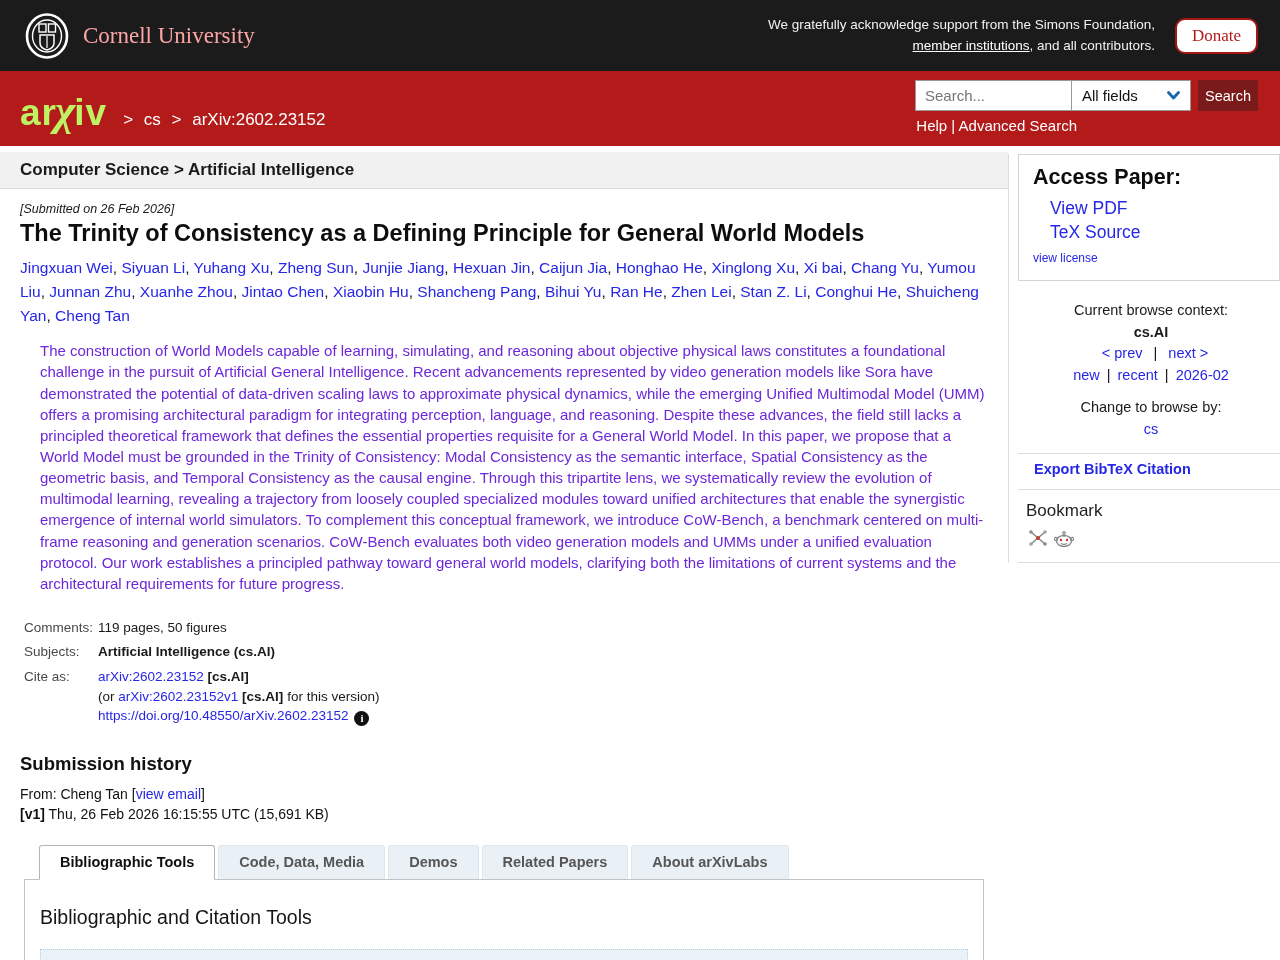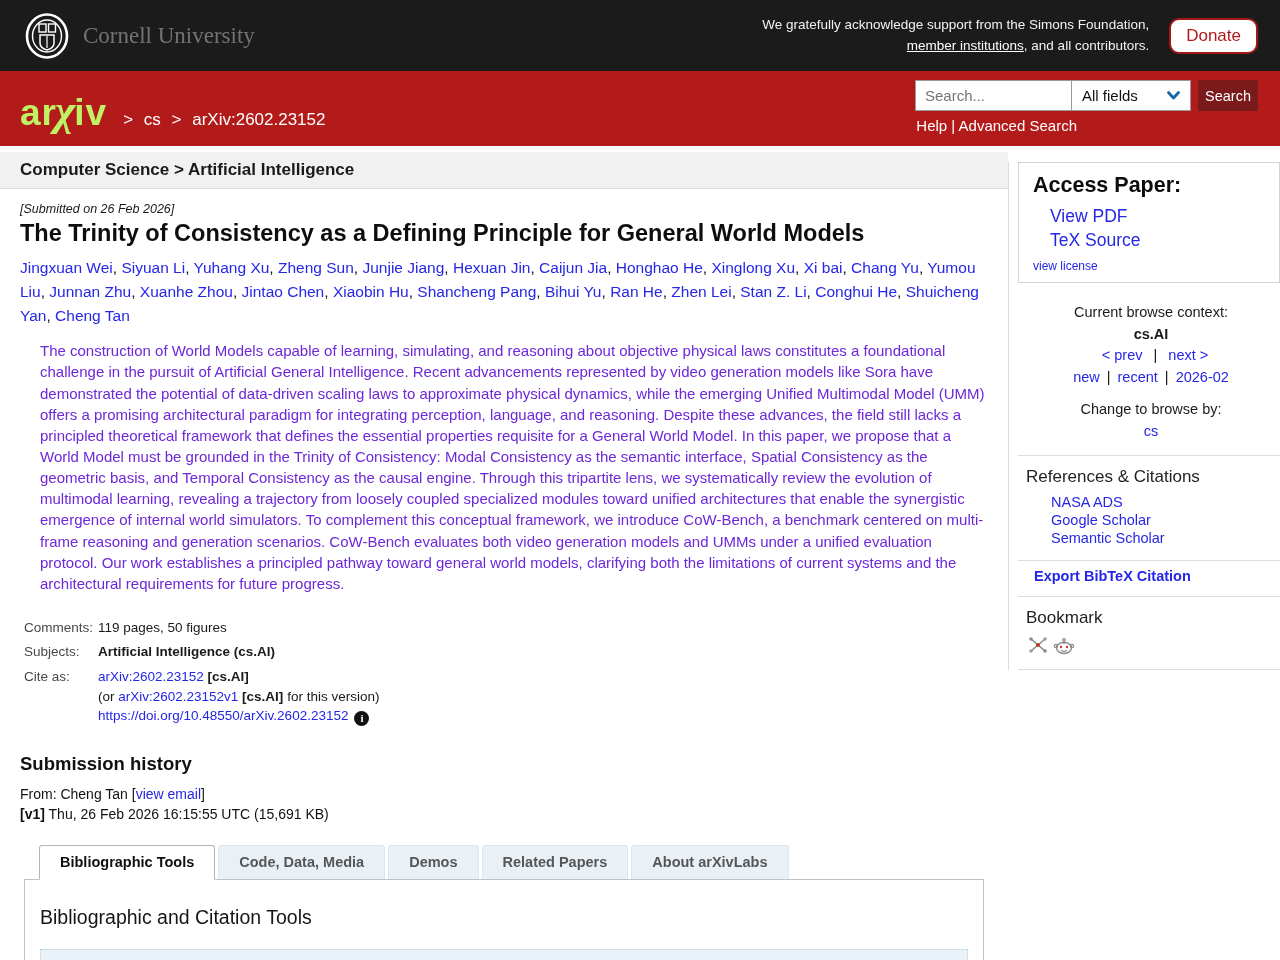--- a/index.html
+++ b/index.html
@@ -4,26 +4,26 @@
 <style>
   * { margin:0; padding:0; box-sizing:border-box; }
   html,body { width:1280px; height:960px; overflow:hidden; background:#fff;
     font-family:"Liberation Sans", sans-serif; }
   a { text-decoration:none; color:#2626e6; cursor:pointer; }
 
   
   .dark-header { height:71px; background:#1b1b1b; display:flex; align-items:center;
     justify-content:space-between; padding:0 22px 0 24px; }
   .cornell { display:flex; align-items:center; gap:13px; }
-  .cornell-word { color:#737373; font-family:"Liberation Serif", serif; font-size:23px; }
+  .cornell-word { color:#fca5a5; font-family:"Liberation Serif", serif; font-size:23px; }
   .hdr-right { display:flex; align-items:center; gap:20px; }
   .support { text-align:right; color:#f2f2f2; font-size:13.5px; line-height:1.5; }
   .support a { color:#fff; text-decoration:underline; }
   .donate-btn { background:#fff; color:#b31b1b; border:2px solid #a51717; border-radius:10px;
-    padding:6px 15px; font-size:17px; font-family:Liberation Sans, sans-serif; cursor:pointer; }
+    padding:6px 15px; font-size:17px; font-family:Liberation Serif, serif; cursor:pointer; }
 
   
   .banner { height:75px; background:#b31b1b; position:relative; color:#fff; }
   .logo-row { position:absolute; left:20px; top:14px; display:flex; align-items:baseline; }
   .arxiv-logo { font-size:37px; font-weight:bold; color:#bef264; letter-spacing:1px; }
   .arxiv-logo .chi { font-family:"Liberation Serif", serif; font-style:italic;
     font-size:1.18em; margin:0 -2px; }
   .crumbs { font-size:17px; margin-left:10px; color:#fff; }
   .crumbs a { color:#fff; }
   .crumb-sep { margin:0 6px; }
@@ -58,21 +58,21 @@
     font-family:"Liberation Serif", serif; font-weight:bold; margin-left:6px;
     vertical-align:-2px; }
   .info-icon::before { content:"i"; }
   .sub-history { margin:24px 20px 0; }
   .sub-history h2 { font-size:18.5px; font-weight:bold; color:#111; margin-bottom:9px; }
   .sub-line { font-size:14px; line-height:1.45; color:#111; }
 
   
   .sidebar { width:272px; flex:none; padding-top:2px; }
   .sidebar-inner { border-left:1px solid #ddd; padding:0 0 0 9px; }
-  .access-box { border:1px solid #d4d4d4; padding:10px 14px 8px; margin-bottom:11px;margin-top:8px; }
+  .access-box { border:1px solid #d4d4d4; padding:10px 14px 14px; margin-bottom:11px; }
   .access-box h2 { font-size:21.5px; font-weight:bold; color:#0c0c0c; margin-bottom:8px; }
   .access-box a.doc { display:block; font-size:17.5px; margin:3px 0 3px 17px; }
   .license { font-size:12px; display:inline-block; margin-top:5px; }
   .sb-sec { padding:7px 4px 12px 8px; border-bottom:1px solid #ddd; font-size:14.5px;
     color:#1a1a1a; }
   .sb-sec.first { border-bottom:none; padding-bottom:2px; }
   .sb-line { margin:2px 0; line-height:1.35;text-align:center; }
   .prevnext { padding-left:8px; }
   .prevnext .pipe, .navlinks .pipe { color:#111; margin:0 7px; }
   .sb-h3 { font-size:17px; font-weight:normal; color:#1f1f1f; margin:4px 0 7px; }
@@ -231,26 +231,20 @@
         <div class="sb-line navlinks">
           <a>new</a><span class="pipe">|</span><a>recent</a><span class="pipe">|</span><a>2026-02</a>
         </div>
       </div>
 
       <div class="sb-sec">
         <div class="sb-line">Change to browse by:</div>
         <div class="sb-line"><a>cs</a></div>
       </div>
 
-      <div class="sb-sec refs">
-        <div class="sb-h3">References &amp; Citations</div>
-        <a>NASA ADS</a>
-        <a>Google Scholar</a>
-        <a>Semantic Scholar</a>
-      </div>
 
       <div class="sb-sec">
         <a class="export-link">Export BibTeX Citation</a>
       </div>
 
       <div class="sb-sec">
         <div class="sb-h3">Bookmark</div>
         <div class="bookmark-icons">
           <a style="display:inline-flex;">
             <svg width="20" height="20" viewBox="0 0 20 20">

